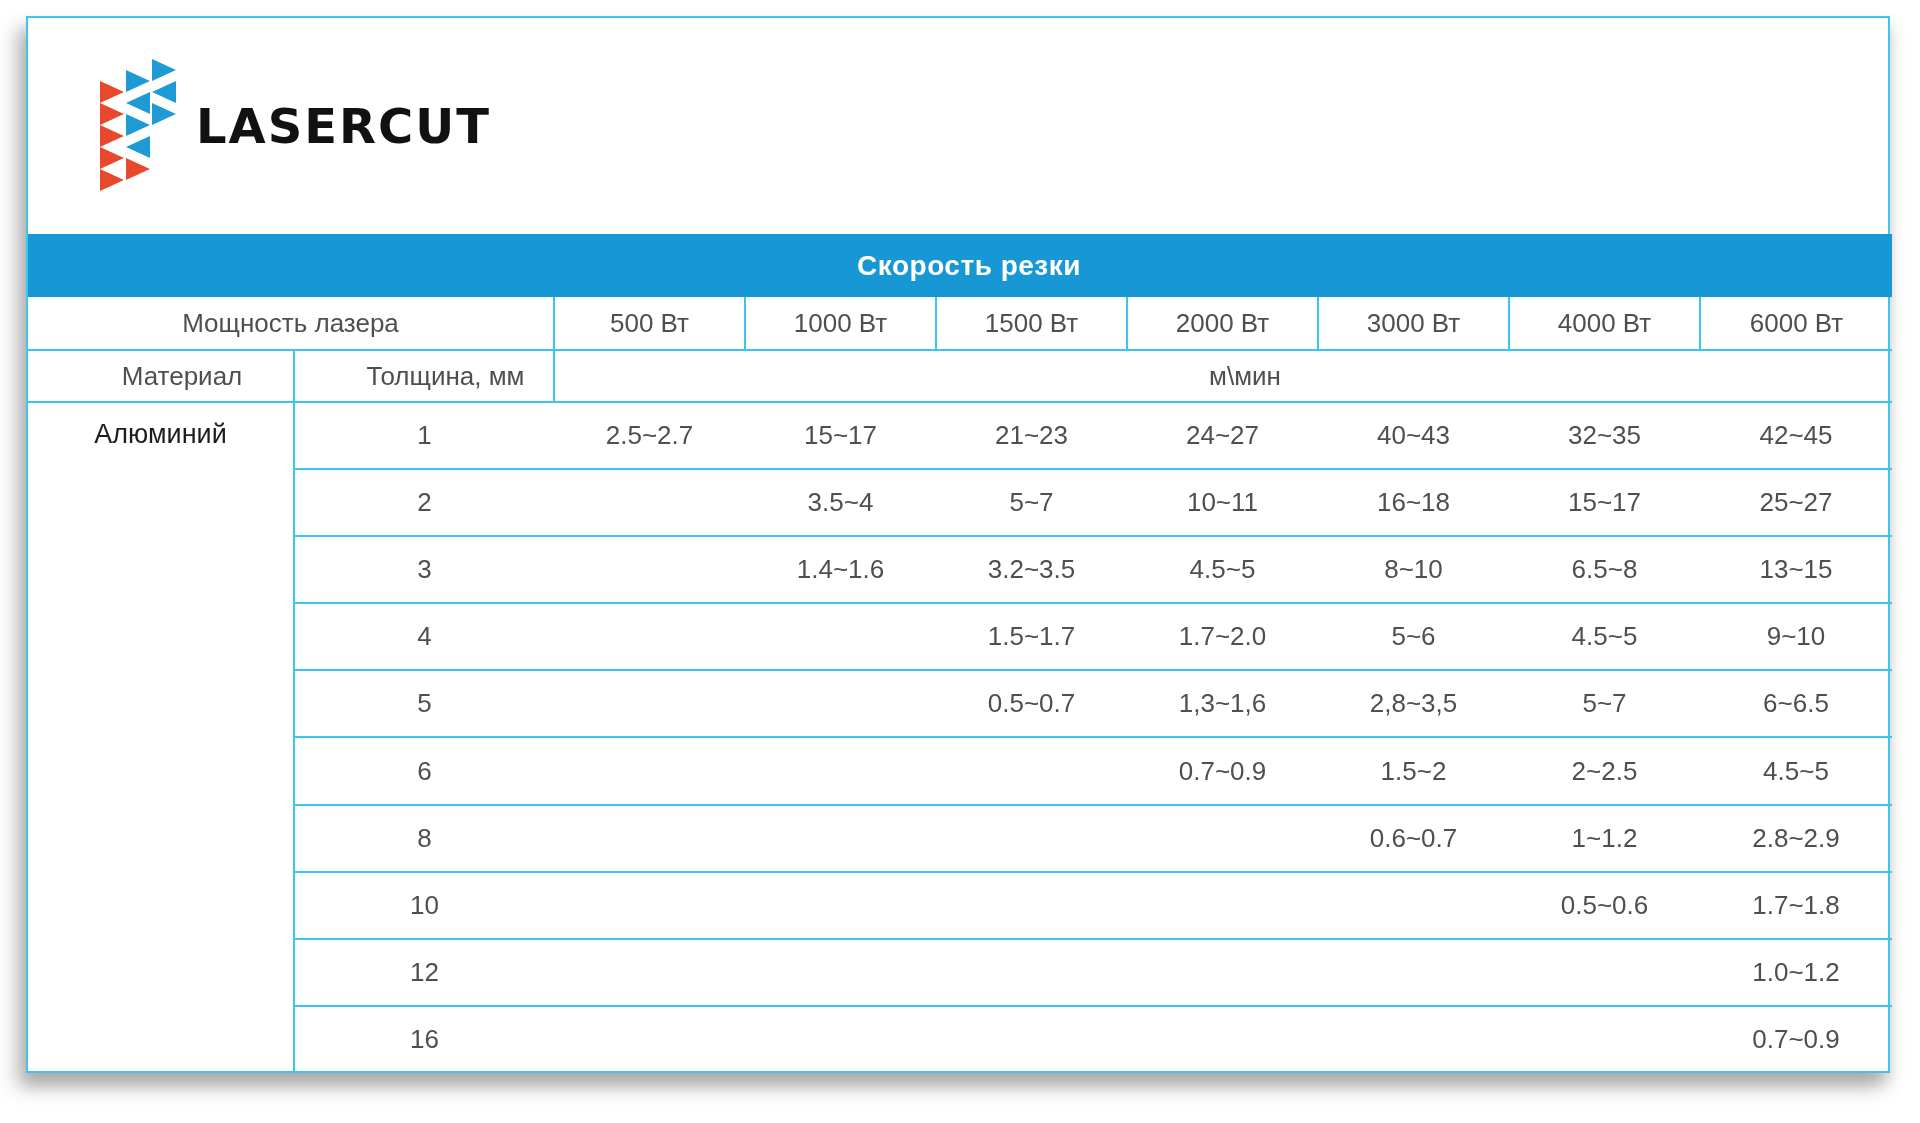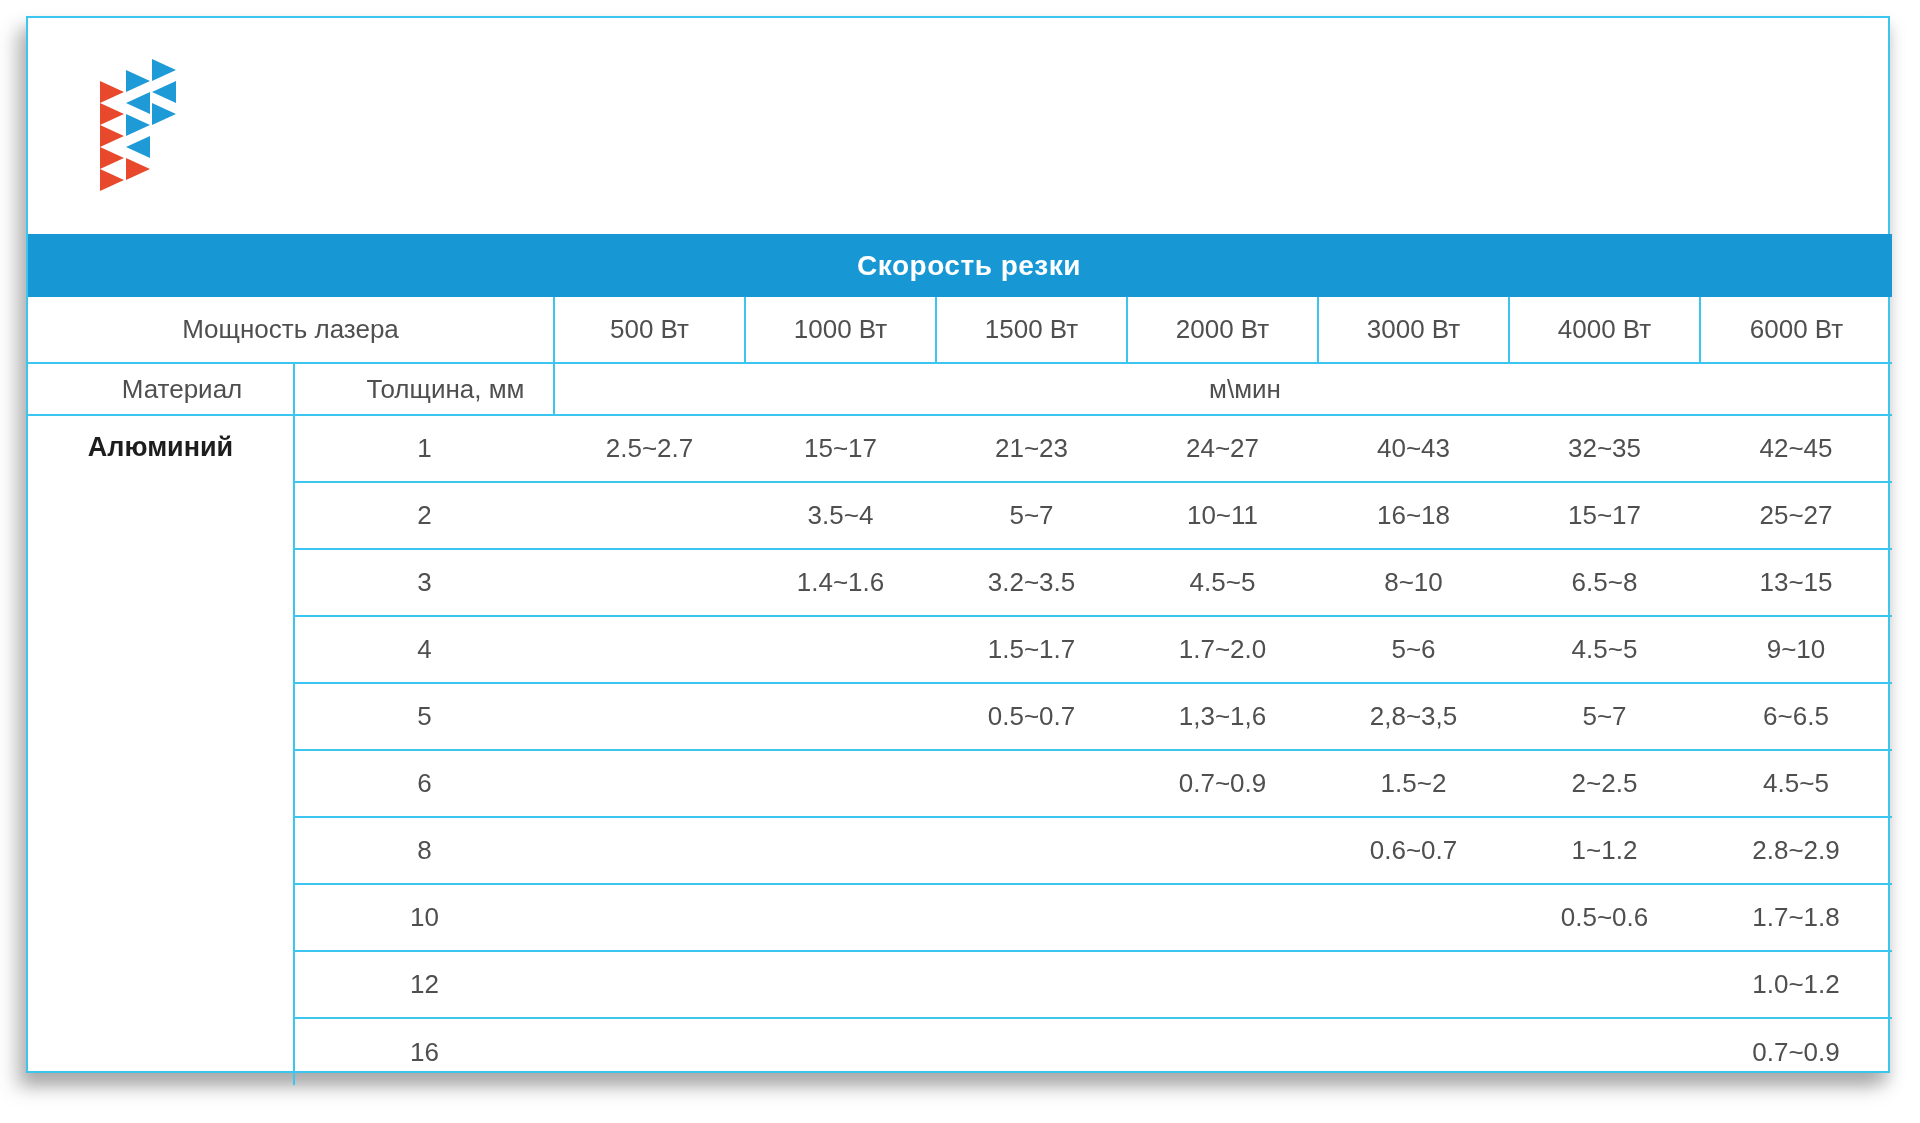--- a/index.html
+++ b/index.html
@@ -29,31 +29,31 @@
     width:100%;height:839px;border-collapse:collapse;table-layout:fixed;
   }
   td{
     text-align:center;vertical-align:middle;color:var(--txt);
     font-size:26px;overflow:hidden;white-space:nowrap;
   }
   .title-row td{
     background:var(--band);color:#ffffff;font-weight:700;font-size:28px;
     height:63px;border:none;letter-spacing:.5px;padding-left:18px;
   }
-  .power-row td{height:66px;border-bottom:2px solid var(--line);}
+  .power-row td{height:53px;border-bottom:2px solid var(--line);}
   .power-row td + td{border-left:2px solid var(--line);margin-top:12px;}
   .sub-row td{height:52px;border-bottom:2px solid var(--line);padding-left:43px;}
   .thickness-header{border-left:2px solid var(--line);border-radius:17px;}
   .units-cell{border-left:2px solid var(--line);}
   #data-rows tr{height:67px;}
   #data-rows tr:not(:first-child) td{border-top:2px solid var(--line);}
   td.material{
     border-right:2px solid var(--line);border-top:none;
     vertical-align:top;padding-top:16px;
-    font-weight:700;color:#1d1d1d;font-size:27px;
+    font-weight:400;color:#1d1d1d;font-size:27px;
   }
 </style>
 </head>
 <body>
 
 <div class="card">
 
   <div class="brand-header">
     <svg class="logo-mark" width="78" height="134" viewBox="0 0 78 134" aria-hidden="true">
 
@@ -66,20 +66,21 @@
       <polygon points="26,11 50,22 26,33" fill="#1e9ad7"></polygon>
       <polygon points="50,33 26,44 50,55" fill="#1e9ad7"></polygon>
       <polygon points="26,55 50,66 26,77" fill="#1e9ad7"></polygon>
       <polygon points="50,77 26,88 50,99" fill="#1e9ad7"></polygon>
       <polygon points="26,99 50,110 26,121" fill="#e8492c"></polygon>
 
       <polygon points="52,0 76,11 52,22" fill="#1e9ad7"></polygon>
       <polygon points="76,22 52,33 76,44" fill="#1e9ad7"></polygon>
       <polygon points="52,44 76,55 52,66" fill="#1e9ad7"></polygon>
     </svg>
+    <span class="brand-name">LASERCUT</span>
   </div>
 
   <table>
     <colgroup>
       <col style="width:266px">
         <col style="width:260px">
       <col style="width:191px">
         <col style="width:191px">
         <col style="width:191px">
       <col style="width:191px">

